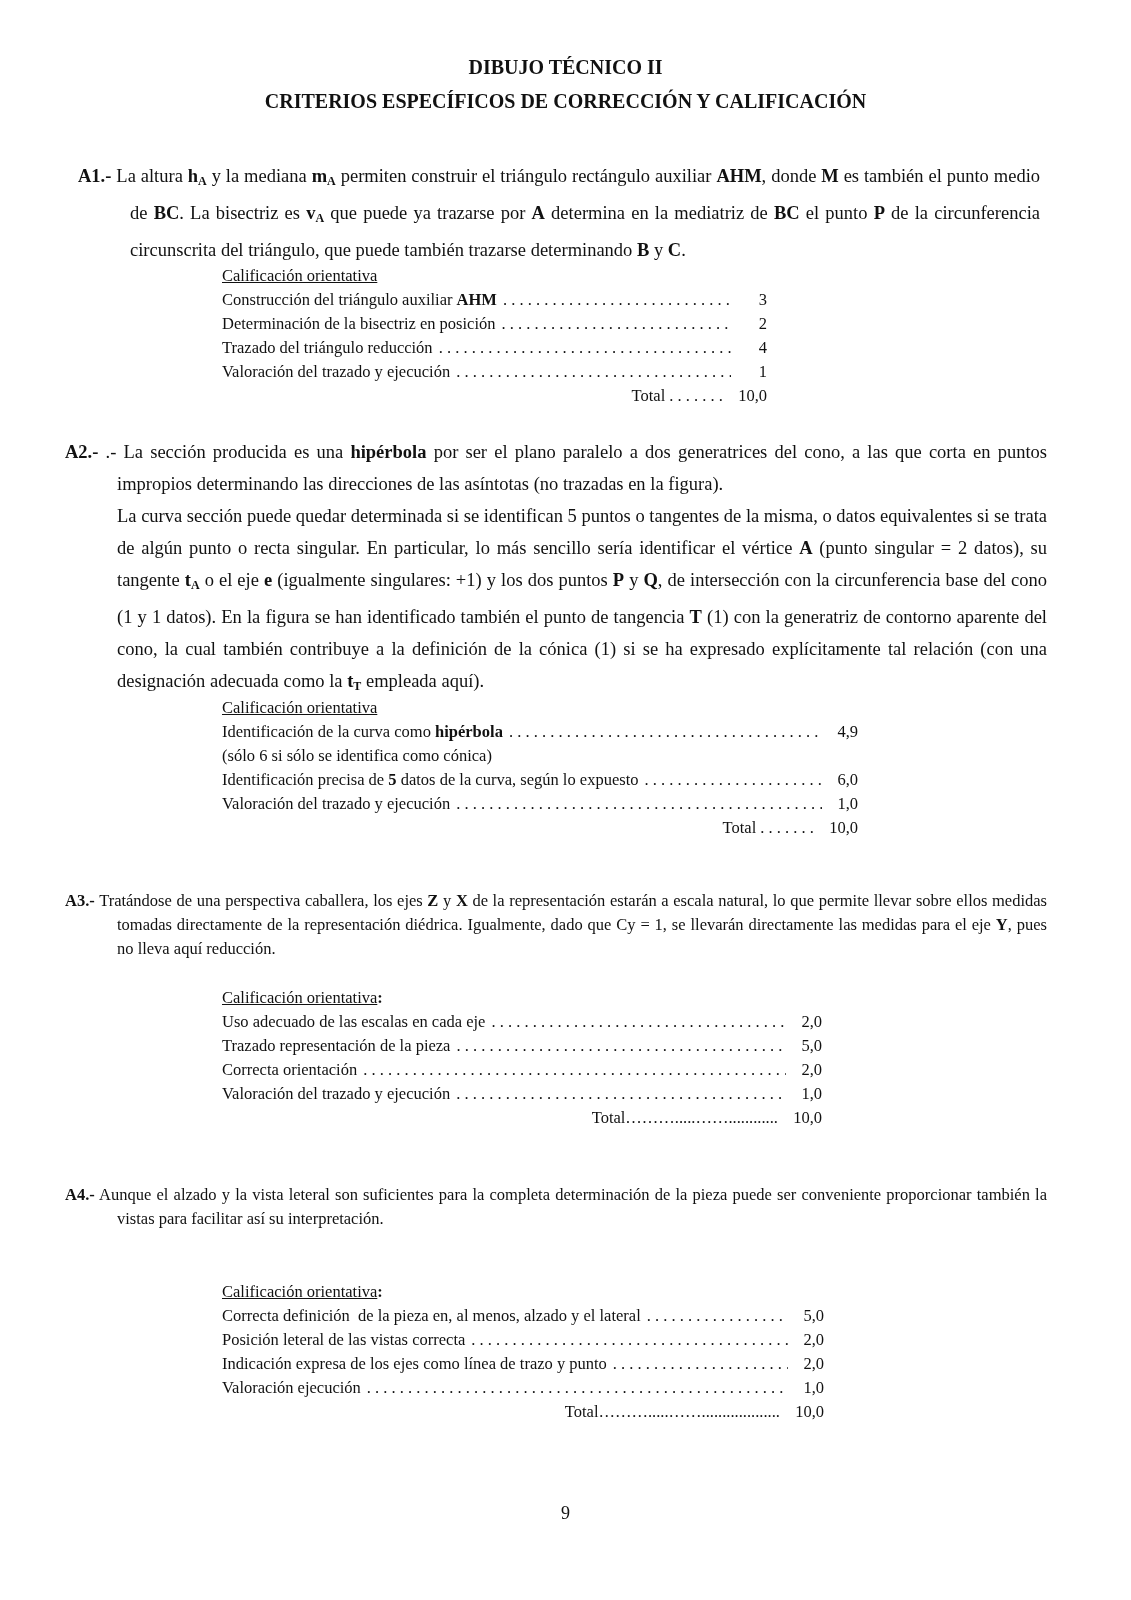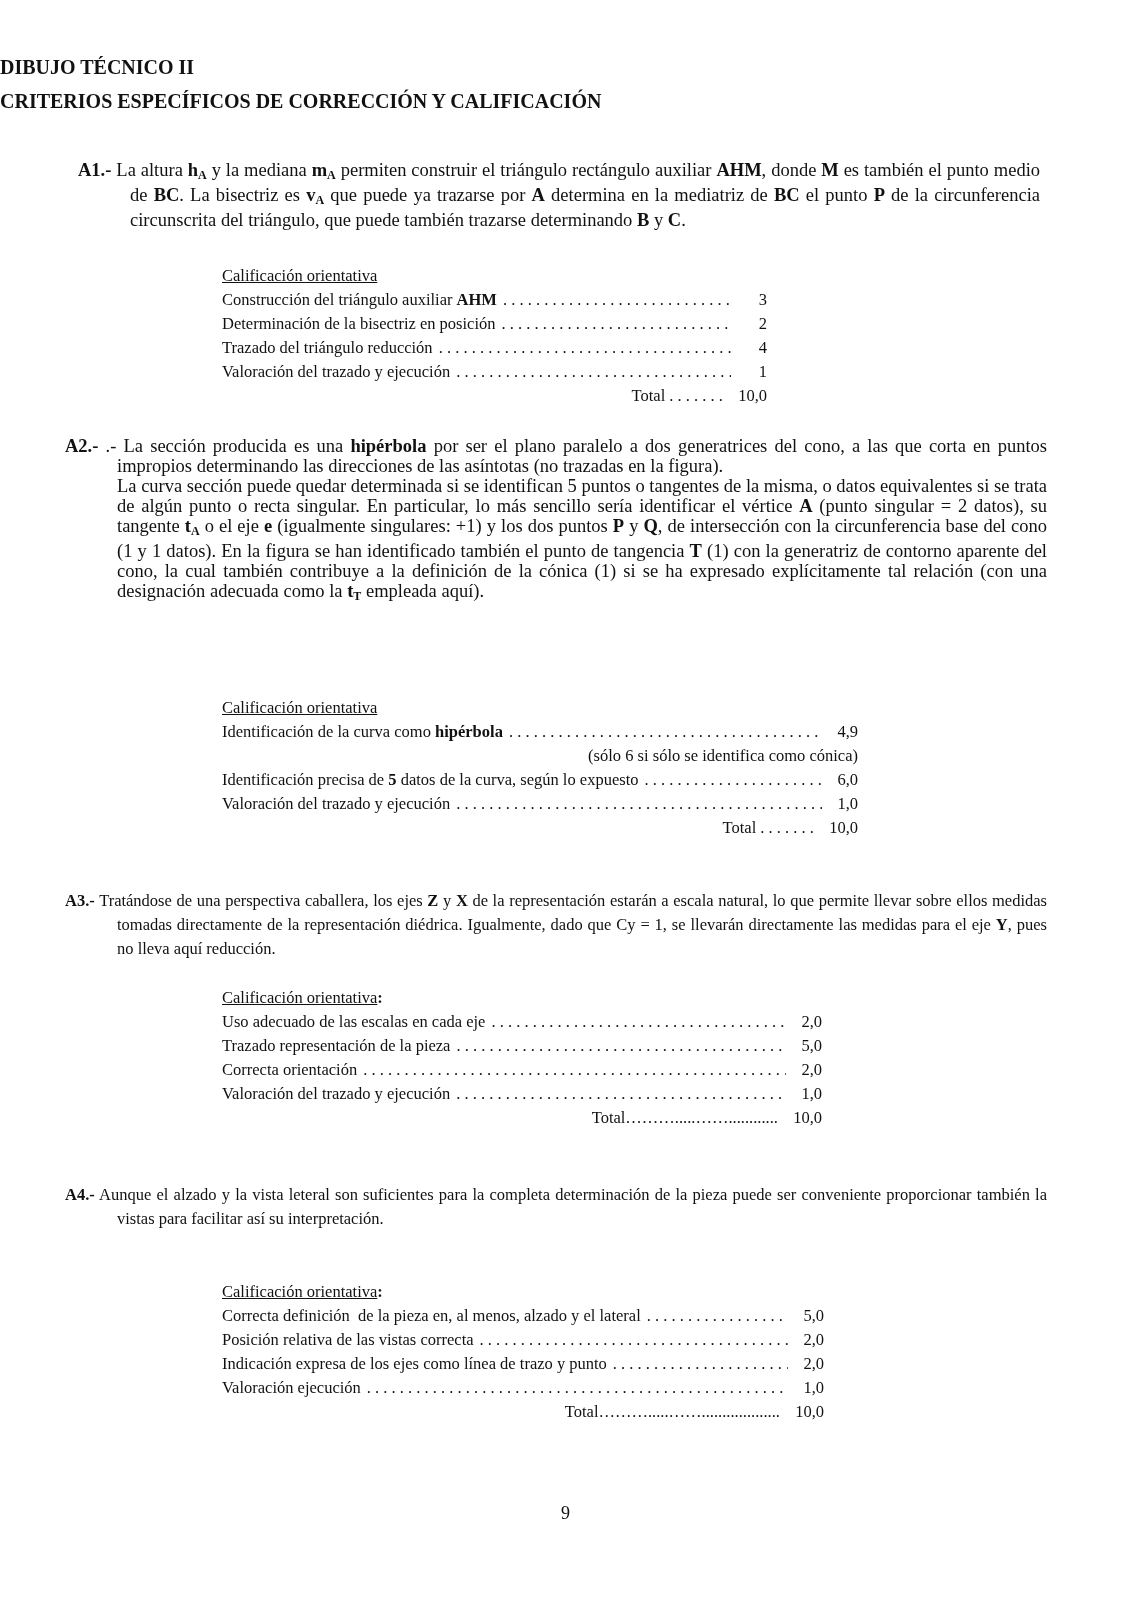--- a/index.html
+++ b/index.html
@@ -1,35 +1,35 @@
 <!DOCTYPE html>
 <html><head>
 <meta charset="utf-8">
 <style>
   html, body { margin: 0; padding: 0; background: #ffffff; }
   body {
     width: 1131px; height: 1600px; position: relative; overflow: hidden;
     font-family: "Liberation Serif", "DejaVu Serif", serif; color: #111;
   }
   .title {
-    position: absolute; left: 0; width: 1131px; 
+    position: absolute; left: 0; width: 1131px; text-align: center;
     font-weight: bold; font-size: 20px; line-height: 25px;
   }
   .para {
     position: absolute; text-align: justify; text-align-last: left;
-    font-size: 18.5px; line-height: 20px;
+    font-size: 18.5px; line-height: 32px;
   }
   .para.small { font-size: 16.5px; line-height: 24px; }
   .lbl { font-weight: bold; }
   .hang { text-indent: -52px; }
   .grade {
     position: absolute; font-size: 16.5px; line-height: 24px;
   }
   .grade .gh { font-weight: normal; text-decoration: underline; }
-  .grade .row { display: flex; white-space: nowrap; justify-content: flex-end; }
+  .grade .row { display: flex; white-space: nowrap; }
   .grade .row .dots { flex: 1; overflow: hidden; margin: 0 6px; letter-spacing: 2px; }
   .grade .row .dots::before { content: ". . . . . . . . . . . . . . . . . . . . . . . . . . . . . . . . . . . . . . . . . . . . . . . . . . . . . . . . . . . . . . . . . . . . . . . . . . . . . . . . . . . ."; letter-spacing: 0; }
   .grade .row .pts { text-align: right; min-width: 30px; }
   .grade .row.total { justify-content: flex-end; }
   sub { font-size: 65%; vertical-align: -3px; font-weight: bold; }
   .pagenum { position: absolute; left: 0; width: 1131px; text-align: center; top: 1503px; font-size: 18px; }
 </style>
 </head>
 <body>
 
@@ -135,21 +135,21 @@
   <span>Aunque el alzado y la vista leteral son suficientes para la completa determinación de la pieza puede ser conveniente proporcionar también la vistas para facilitar así su interpretación.</span>
 </div>
 <div class="grade" style="left:222px; top:1280px; width:602px;">
     <div><span class="gh">Calificación orientativa</span><b>:</b></div>
     <div class="row">
       <span>Correcta definición&nbsp; de la pieza en, al menos, alzado y el lateral</span>
       <span class="dots"></span>
       <span class="pts">5,0</span>
     </div>
     <div class="row">
-      <span>Posición relativa de las vistas correcta</span>
+      <span>Posición leteral de las vistas correcta</span>
       <span class="dots"></span>
       <span class="pts">2,0</span>
     </div>
     <div class="row">
       <span>Indicación expresa de los ejes como línea de trazo y punto</span>
       <span class="dots"></span>
       <span class="pts">2,0</span>
     </div>
     <div class="row">
       <span>Valoración ejecución</span>

